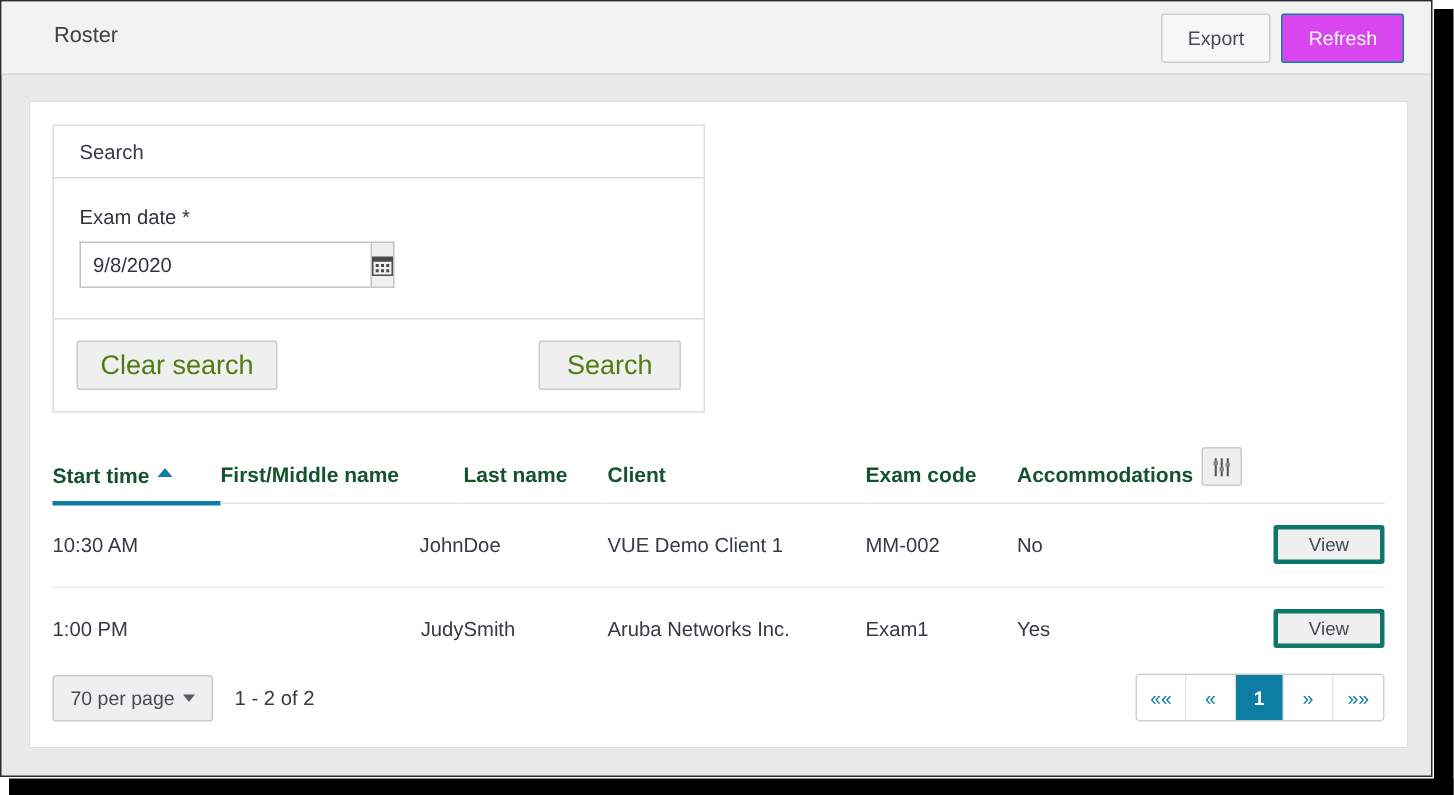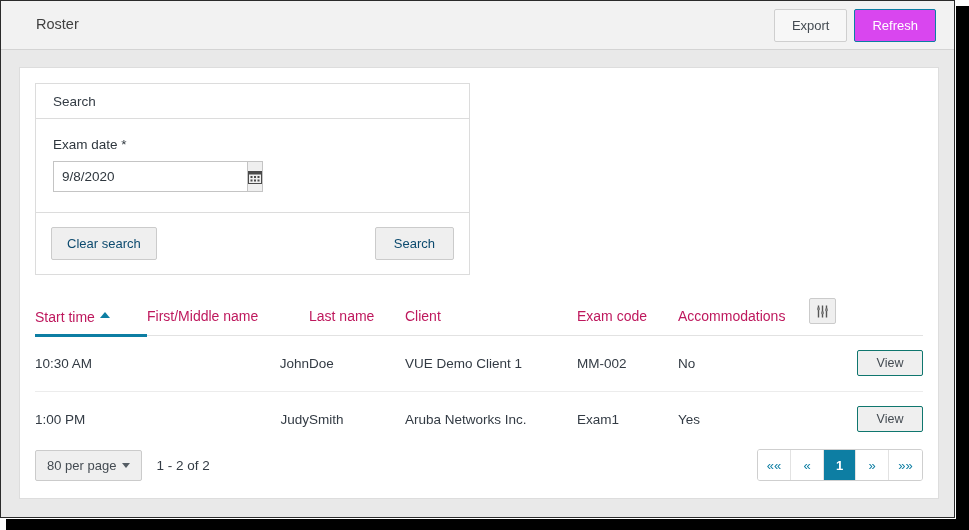--- a/index.html
+++ b/index.html
@@ -143,22 +143,22 @@
   }
   #search-panel-footer {
     padding: 14px 15px;
     display: flex;
     justify-content: space-between;
     align-items: center;
   }
   .panel-btn {
     background: #efefef;
     border: 1px solid #cbcbcb;
-    color: #0c4a6e;
-    font-size: 13px;
+    color: #4d7c0f;
+    font-size: 18px;
     height: 33px;
     padding: 0 15px;
     border-radius: 2px;
     cursor: pointer;
     font-family: "Liberation Sans", sans-serif;
   }
   #search-submit-button { padding: 0 18px; }
 
   
   #results-area {
@@ -166,22 +166,22 @@
     left: 15px; top: 220px;
     right: 15px;
   }
   #results-table {
     width: 100%;
     border-collapse: collapse;
   }
   #results-table th {
     text-align: left;
     font-size: 14px;
-    font-weight: normal;
-    color: #be185d;
+    font-weight: bold;
+    color: #14532d;
     padding: 10px 0 11px 0;
     border-bottom: 1px solid #e2e2e2;
     vertical-align: bottom;
     white-space: nowrap;
   }
   #results-table th.sorted {
     border-bottom: 3px solid #0d7ea3;
     padding-bottom: 9px;
   }
   #results-table td {
@@ -216,25 +216,25 @@
     border-radius: 2px;
     display: inline-flex;
     align-items: center;
     justify-content: center;
     cursor: pointer;
     padding: 0;
     vertical-align: middle;
   }
   .view-button {
     background: #efefef;
-    border: 1px solid #0f766e;
+    border: 3px solid #0f766e;
     color: #444b52;
     font-size: 12.5px;
     height: 26px;
-    width: 66px;
+    width: 74px;
     border-radius: 2px;
     cursor: pointer;
     font-family: "Liberation Sans", sans-serif;
     margin-left: 48px;
   }
 
   
   #pagination-bar {
     position: absolute;
     left: 15px; right: 15px;
@@ -394,21 +394,21 @@
               <button class="view-button">View</button>
             </td>
           </tr>
         </tbody>
       </table>
     </div>
 
     <div id="pagination-bar">
       <div id="pagination-left">
         <button id="per-page-button">
-          <span>80 per page</span>
+          <span>70 per page</span>
           <span class="caret-down"></span>
         </button>
         <span id="record-range">1 - 2 of 2</span>
       </div>
       <div id="pagination-controls">
         <button class="page-btn">««</button>
         <button class="page-btn">«</button>
         <button class="page-btn active">1</button>
         <button class="page-btn">»</button>
         <button class="page-btn">»»</button>

